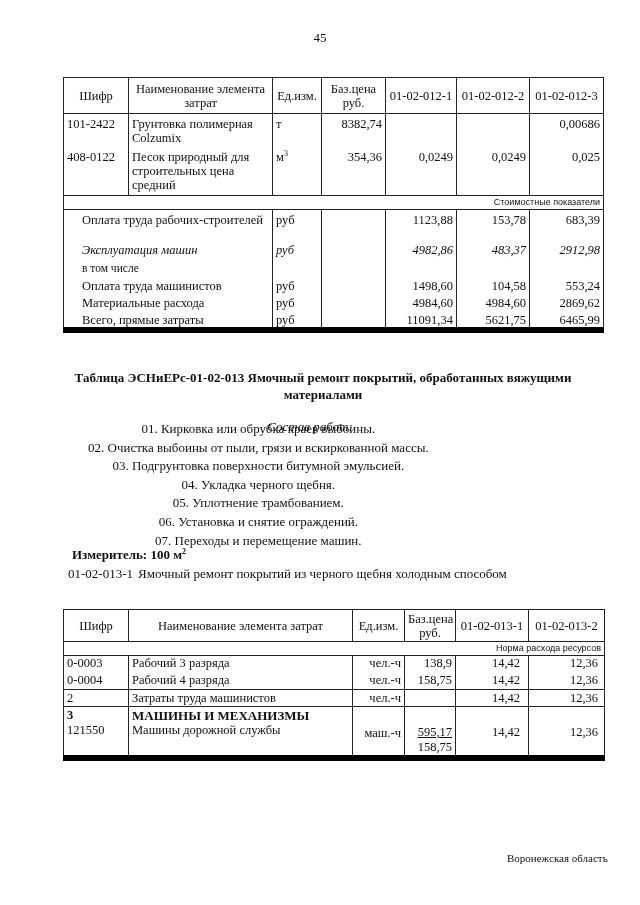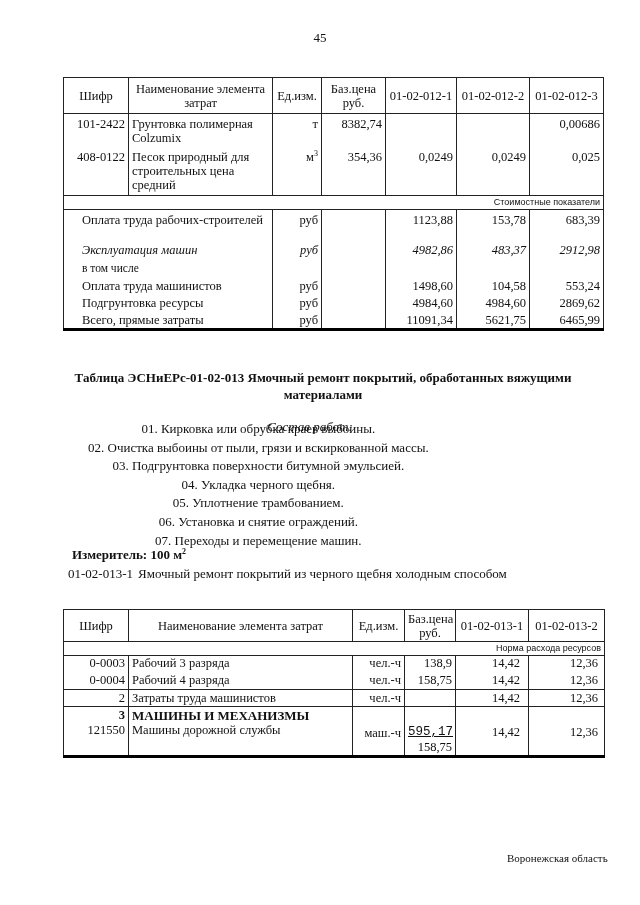--- a/index.html
+++ b/index.html
@@ -13,30 +13,30 @@
   table.grid {
     position: absolute; border-collapse: collapse; table-layout: fixed;
     font-size: 12.5px; line-height: 14px;
   }
   table.grid td, table.grid th {
     border-left: 1px solid #222; border-right: 1px solid #222;
     padding: 0 3px; vertical-align: top; font-weight: normal;
   }
   table.grid th { border-top: 1px solid #222; border-bottom: 1px solid #222; text-align: center; vertical-align: middle; }
   .r { text-align: right; }
-  .c { text-align: right; }
+  .c { text-align: left; }
   .b { font-weight: bold; }
   .caption-row td {
     border-top: 1px solid #222; border-bottom: 1px solid #222;
     font-family: "Liberation Sans", sans-serif; font-size: 9px; text-align: right;
     height: 13px; line-height: 13px; padding-right: 4px;
   }
-  .last td { border-bottom: 3px solid #000000; }
+  .last td { border-bottom: 6px solid #000000; }
   .botline td { border-bottom: 1px solid #222; }
-  .u { text-decoration: underline; font-family: Liberation Mono, monospace; }
+  .u { text-decoration: underline; }
 
   .tbl-title { left: 63px; top: 369px; width: 520px; font-weight: bold; font-size: 13px; line-height: 17px; }
   .sostav { left: 0; width: 620px; top: 403px; text-align: center; font-style: italic; font-size: 13px; margin-top: 16px; }
   .ops { left: 88px; top: 420px; font-size: 13px; }
   .ops div { height: 18.6px; line-height: 18.6px; }
   .meter { left: 72px; top: 547px; font-weight: bold; font-size: 13px; }
   .variants { left: 63px; top: 564px; font-size: 13px; }
   .variants div { height: 19px; line-height: 19px; }
   .variants span.code { display: inline-block; width: 75px; }
   .footer { left: 507px; top: 852px; font-size: 11px; }
@@ -114,21 +114,21 @@
   </tr>
   <tr style="height:17px;">
     <td colspan="2" style="padding-left:18px">Оплата труда машинистов</td>
     <td class="c">руб</td>
     <td></td>
     <td class="r">1498,60</td>
     <td class="r">104,58</td>
     <td class="r">553,24</td>
   </tr>
   <tr style="height:17px;">
-    <td colspan="2" class="b" style="padding-left:18px">Подгрунтовка ресурсы</td>
+    <td colspan="2" class="b" style="padding-left:18px">Материальные расхода</td>
     <td class="c b">руб</td>
     <td></td>
     <td class="r b">4984,60</td>
     <td class="r b">4984,60</td>
     <td class="r b">2869,62</td>
   </tr>
   <tr class="last" style="height:17px;">
     <td colspan="2" class="b" style="padding-left:18px">Всего, прямые затраты</td>
     <td class="c b">руб</td>
     <td></td>

